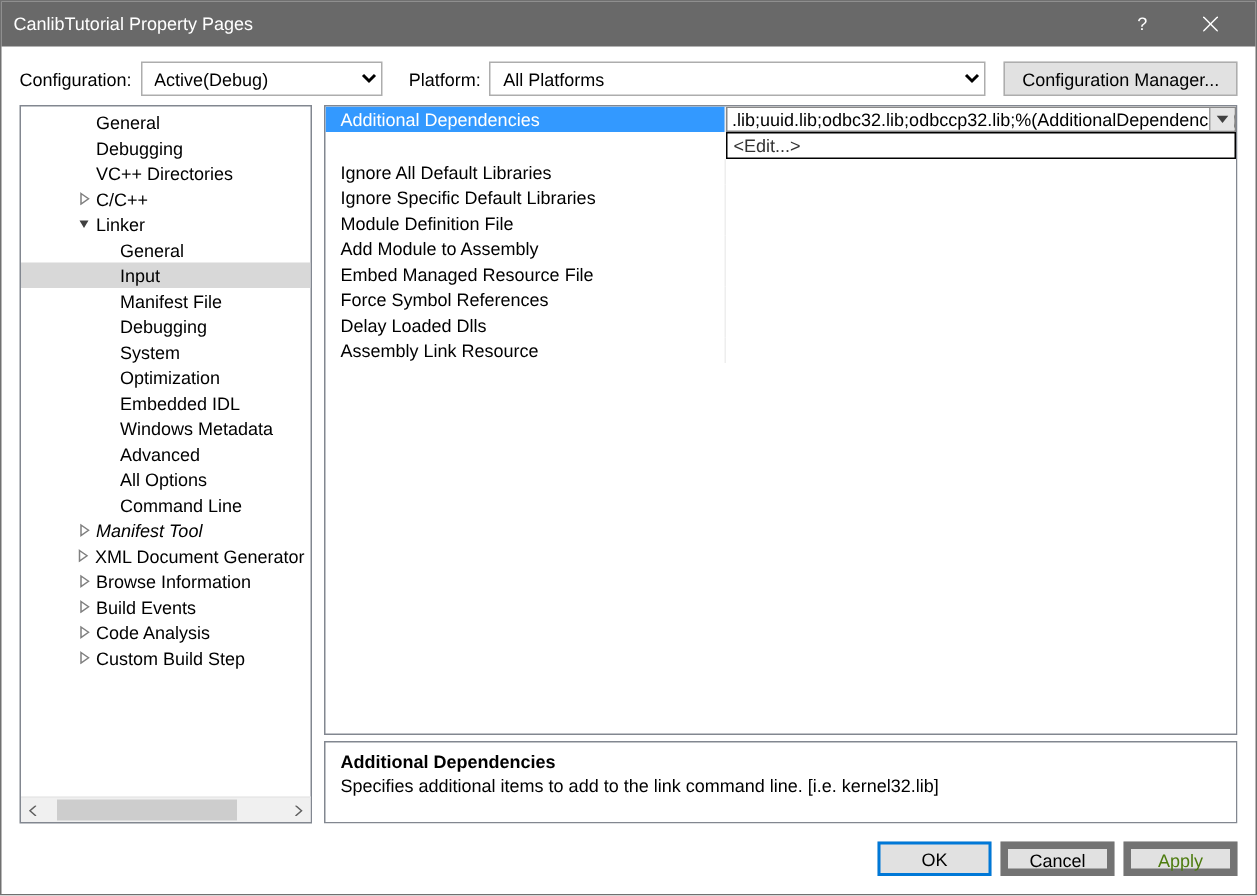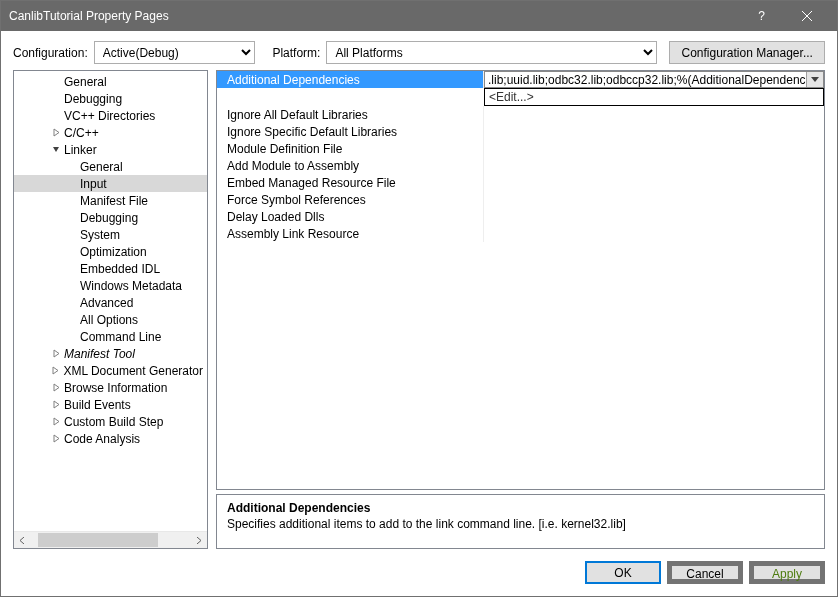--- a/index.html
+++ b/index.html
@@ -179,29 +179,29 @@
               </svg>
             </span>
             <span class="txt">Build Events</span>
           </div>
           <div class="node" style="padding-left: 36px;">
             <span class="arrow">
               <svg width="9" height="9">
                 <path d="M2 1 L7 4.5 L2 8 Z" fill="none" stroke="#808080"></path>
               </svg>
             </span>
+            <span class="txt">Code Analysis</span>
+          </div>
+          <div class="node" style="padding-left: 36px;">
+            <span class="arrow">
+              <svg width="9" height="9">
+                <path d="M2 1 L7 4.5 L2 8 Z" fill="none" stroke="#808080"></path>
+              </svg>
+            </span>
             <span class="txt">Custom Build Step</span>
-          </div>
-          <div class="node" style="padding-left: 36px;">
-            <span class="arrow">
-              <svg width="9" height="9">
-                <path d="M2 1 L7 4.5 L2 8 Z" fill="none" stroke="#808080"></path>
-              </svg>
-            </span>
-            <span class="txt">Code Analysis</span>
           </div>
         </div>
       <div class="hscroll">
         <div class="sbtn">
           <svg width="7" height="7">
               <path d="M5 0 L1 3.5 L5 7" fill="none" stroke="#606060"></path>
             </svg>
         </div>
         <div class="thumb"></div>
         <div style="flex:1"></div>

